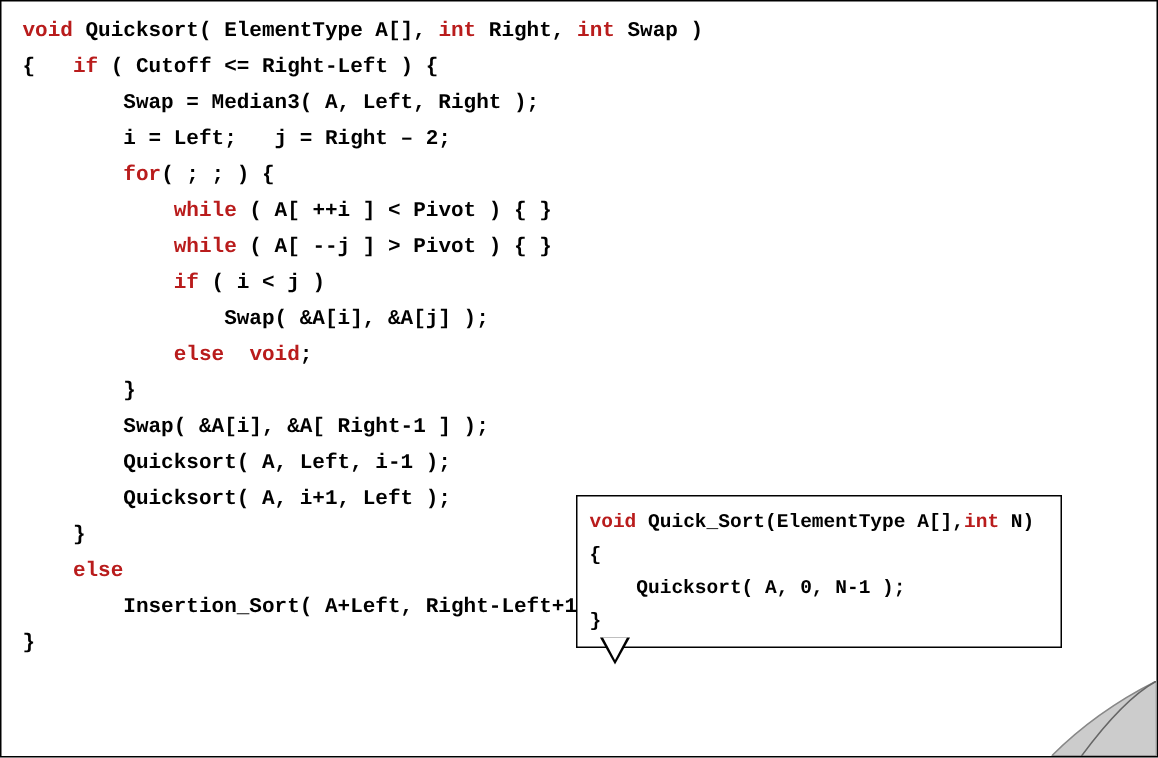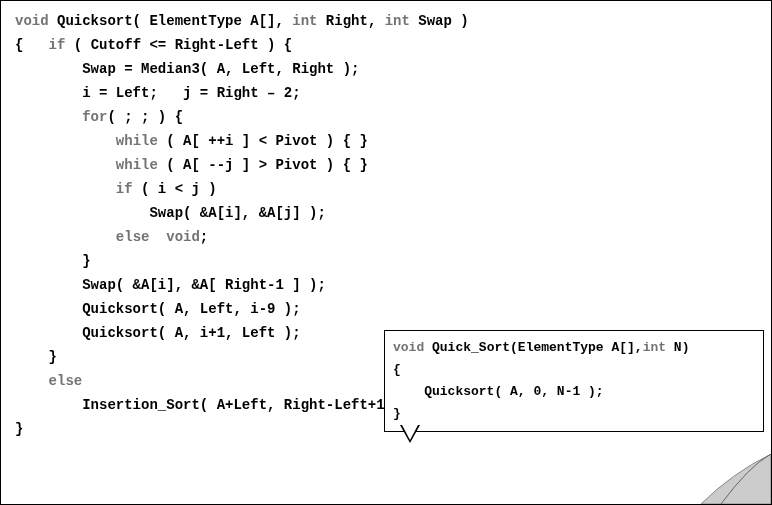--- a/index.html
+++ b/index.html
@@ -19,32 +19,32 @@
     border: 1px solid #000;
     padding: 8px 10px 8px 14px;
     line-height: 24px;
     font-weight: bold;
     position: relative;
     box-sizing: border-box;
     width: 772px;
     height: 505px;
     overflow: hidden;
   }
-  .kw { color: #737373; }
+  .kw { color: #b91c1c; }
   pre.code {
     margin: 0;
     font-family: "Courier New", monospace;
     font-weight: bold;
     white-space: pre;
   }
   .callout {
     position: absolute;
     top: 330px;
     left: 384px;
-    width: 380px;
+    width: 324px;
     border: 1px solid #000;
     background: #fff;
     padding: 6px 8px;
     box-sizing: border-box;
     line-height: 22px;
     font-size: 13px;
     font-weight: bold;
   }
   .callout-tail {
     position: absolute;
@@ -86,21 +86,21 @@
 <span>        Swap = Median3( A, Left, Right );</span>
 <span>        i = Left;   j = Right – 2;</span>
 <span>        </span><span class="kw">for</span><span>( ; ; ) {</span>
 <span>            </span><span class="kw">while</span><span> ( A[ ++i ] &lt; Pivot ) { }</span>
 <span>            </span><span class="kw">while</span><span> ( A[ --j ] &gt; Pivot ) { }</span>
 <span>            </span><span class="kw">if</span><span> ( i &lt; j )</span>
 <span>                Swap( &amp;A[i], &amp;A[j] );</span>
 <span>            </span><span class="kw">else</span><span>  </span><span class="kw">void</span><span>;</span>
 <span>        }</span>
 <span>        Swap( &amp;A[i], &amp;A[ Right-1 ] );</span>
-<span>        Quicksort( A, Left, i-9 );</span>
+<span>        Quicksort( A, Left, i-1 );</span>
 <span>        Quicksort( A, i+1, Left );</span>
 <span>    }</span>
 <span>    </span><span class="kw">else</span>
 <span>        Insertion_Sort( A+Left, Right-Left+1 );</span>
 <span>}</span></pre>
 
     <svg class="page-curl" viewBox="0 0 70 50">
       <polygon points="70,0 70,50 0,50" fill="#fff"></polygon>
       <path d="M 70 0 Q 30 20 0 50 L 70 50 Z" fill="#ccc" stroke="#888" stroke-width="1"></path>
       <path d="M 70 0 Q 48 12 20 50" fill="none" stroke="#666" stroke-width="1"></path>

